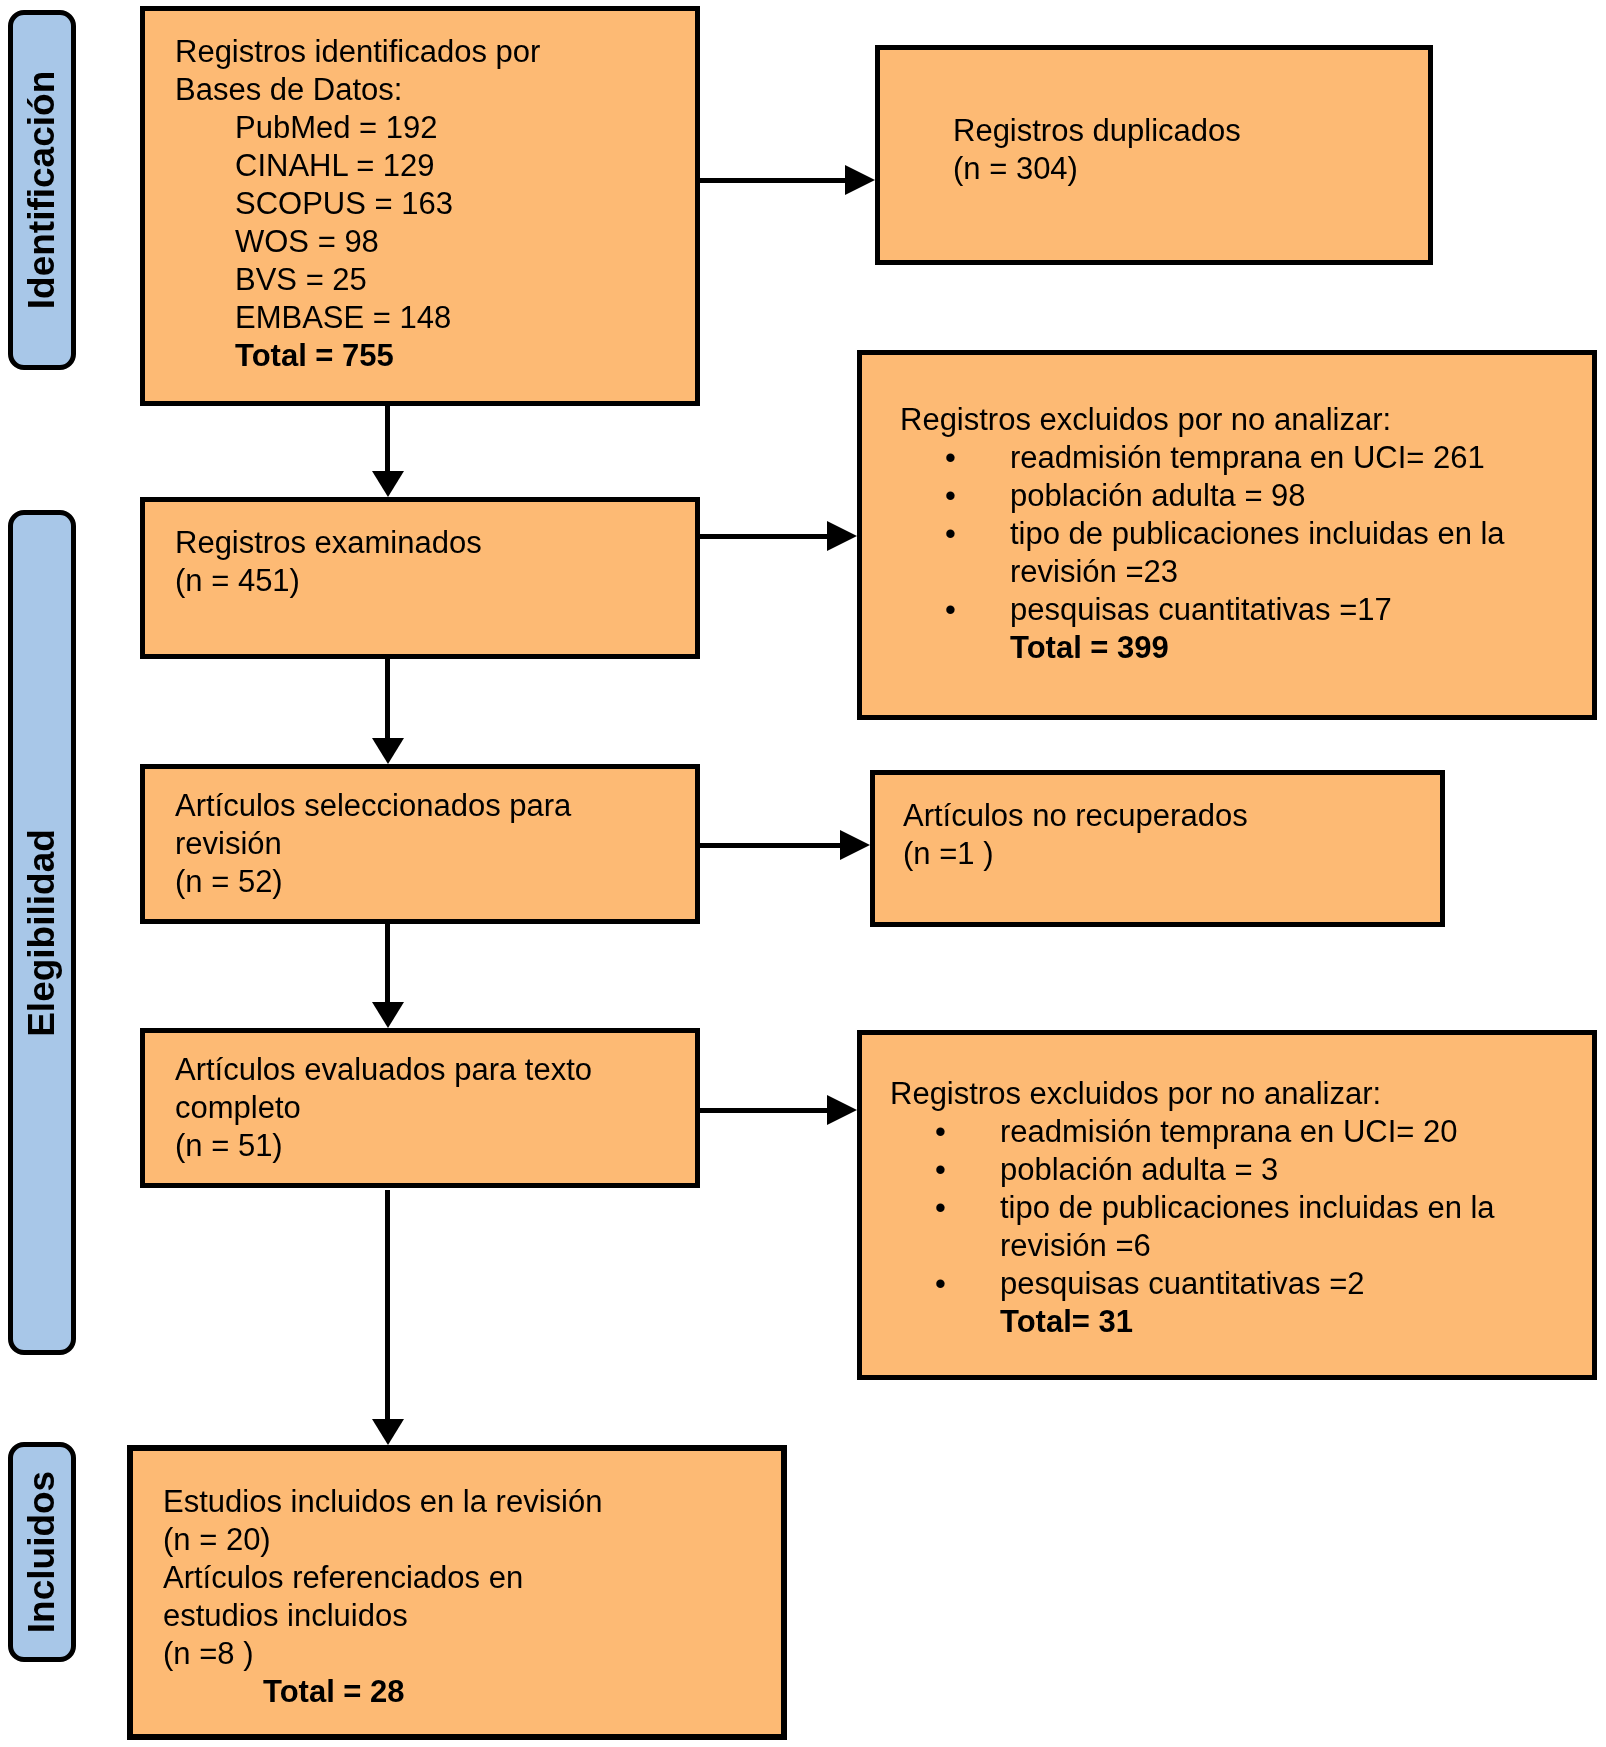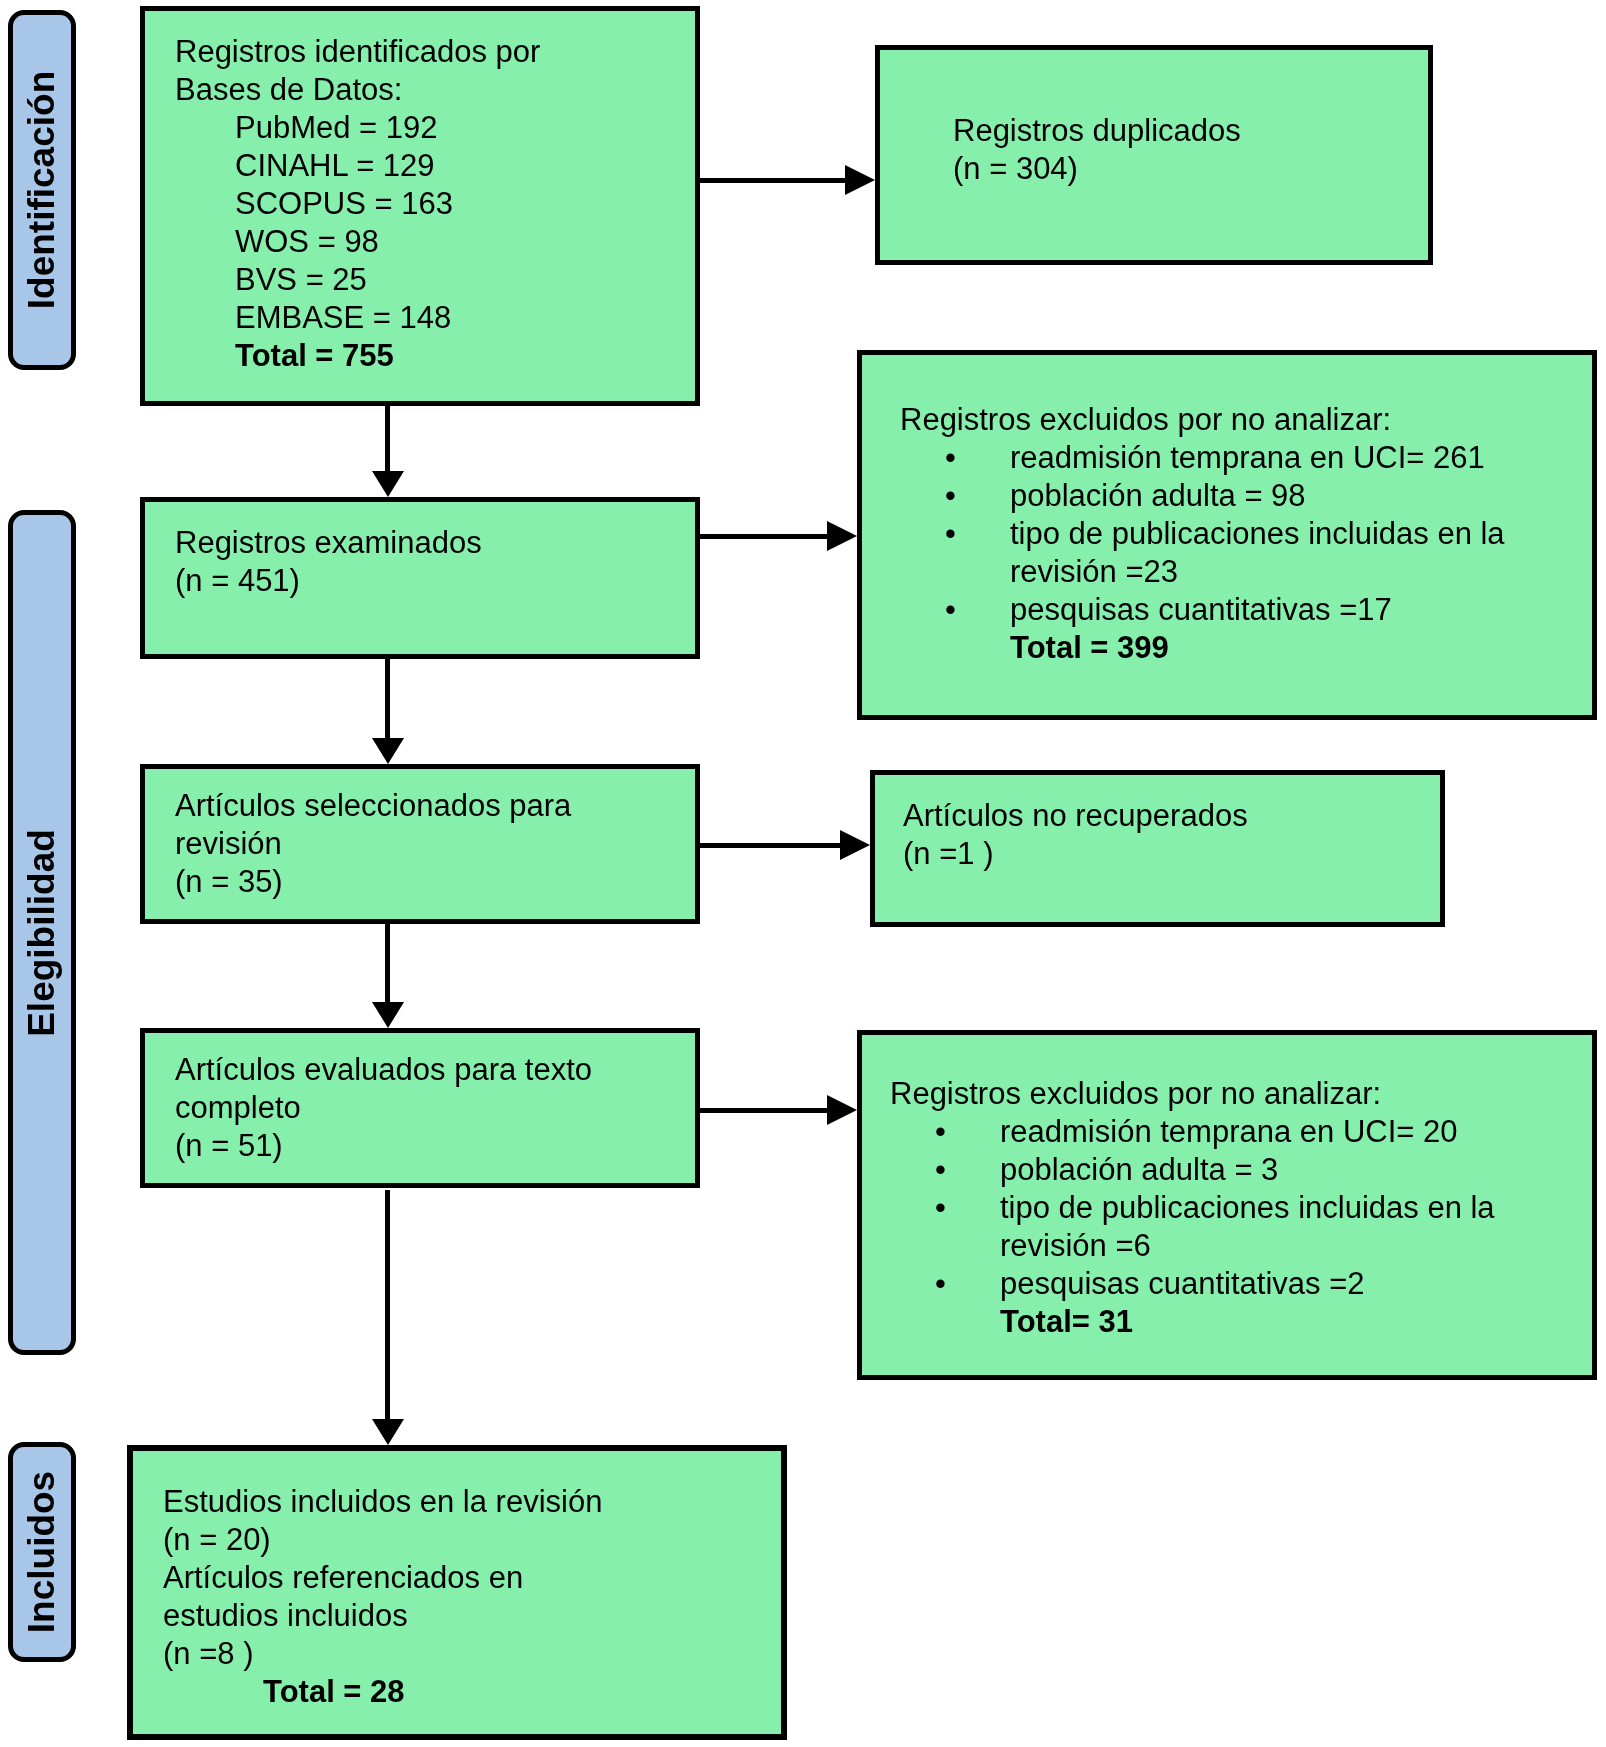--- a/index.html
+++ b/index.html
@@ -28,21 +28,21 @@
   }
   .stage .vlabel {
     transform: rotate(-90deg);
     white-space: nowrap;
     font-weight: bold;
     font-size: 37px;
   }
   
   .fbox {
     position: absolute;
-    background: #86efac;
+    background: #fdba74;
     border: 5px solid #000000;
     box-sizing: border-box;
   }
   .fbox.thick { border-width: 6px; }
   .indent { margin-left: 60px; }
   .bold { font-weight: bold; }
   
   .bullet-row { display: flex; margin-left: 45px; }
   .bullet-row .bullet-mark { width: 65px; flex: 0 0 65px; }
   .bullet-row .bullet-text { flex: 1 1 auto; }
@@ -92,21 +92,21 @@
   </div>
 
   <div class="fbox" style="left:140px;top:497px;width:560px;height:162px;padding:22px 18px 8px 30px;">
     <div>Registros examinados</div>
     <div>(n = 451)</div>
   </div>
 
   <div class="fbox" style="left:140px;top:764px;width:560px;height:160px;padding:18px 18px 0 30px;">
     <div>Artículos seleccionados para</div>
     <div>revisión</div>
-    <div>(n = 35)</div>
+    <div>(n = 52)</div>
   </div>
 
   <div class="fbox" style="left:140px;top:1028px;width:560px;height:160px;padding:18px 18px 0 30px;">
     <div>Artículos evaluados para texto</div>
     <div>completo</div>
     <div>(n = 51)</div>
   </div>
 
   <div class="fbox thick" style="left:127px;top:1445px;width:660px;height:295px;padding:32px 18px 0 30px;">
     <div>Estudios incluidos en la revisión</div>

